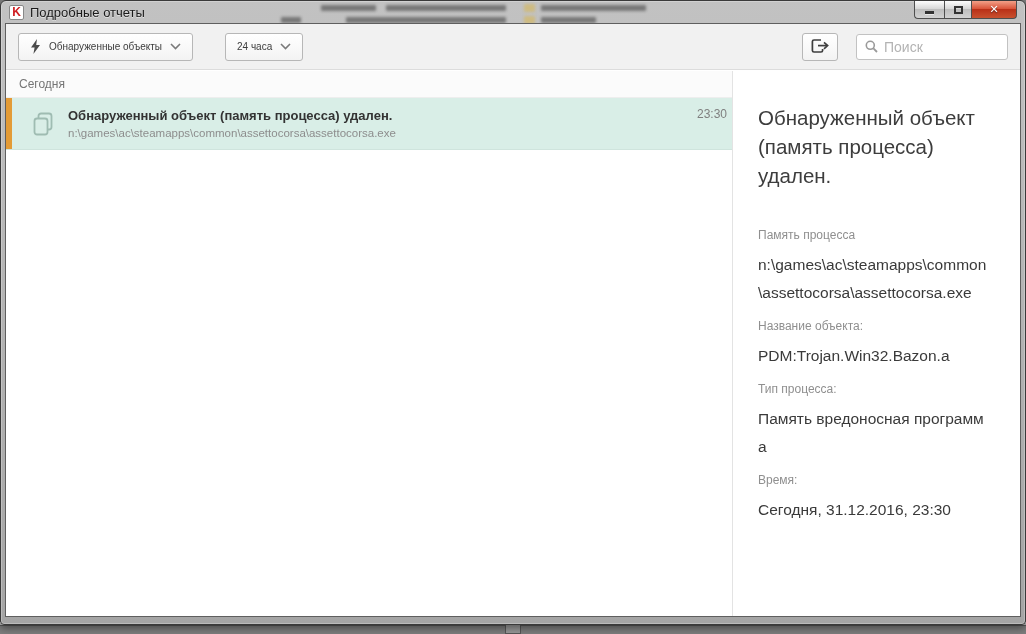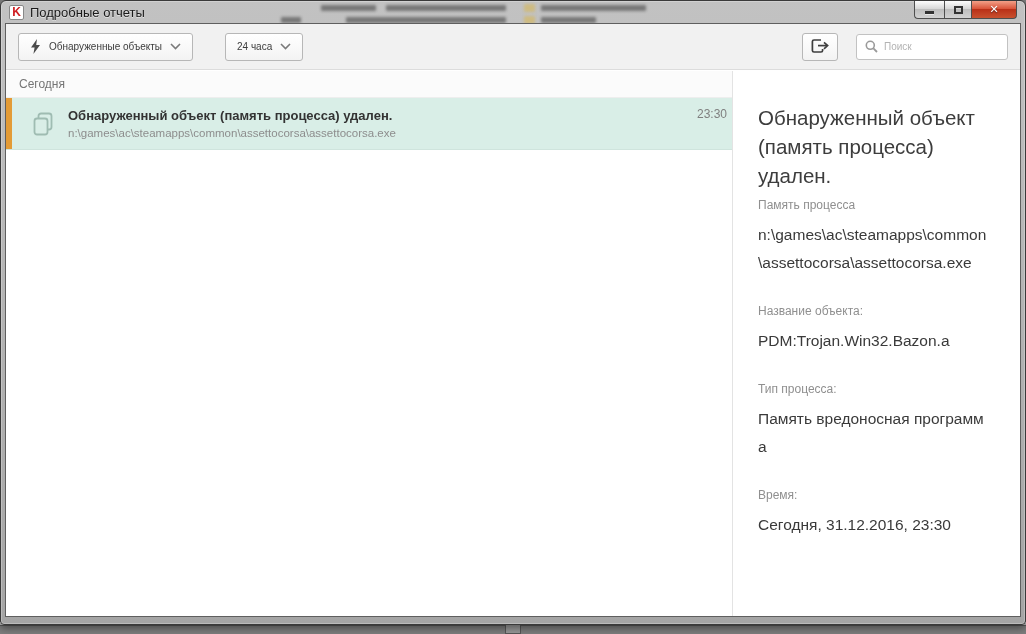--- a/index.html
+++ b/index.html
@@ -58,21 +58,21 @@
     padding:0 11px; background:linear-gradient(#ffffff,#f3f3f3);
     border:1px solid #b7b7b7; border-radius:3px; cursor:pointer; }
   .dd-btn + .dd-btn { margin-left:32px; }
   .dd-label { font-size:10px; color:#3c3c3c; white-space:nowrap; }
   .spacer { flex:1; }
   .tool-btn { width:36px; height:28px; background:linear-gradient(#ffffff,#f3f3f3);
     border:1px solid #b7b7b7; border-radius:3px; display:flex; align-items:center;
     justify-content:center; cursor:pointer; margin-right:18px; }
   .search-box { display:flex; align-items:center; gap:6px; width:152px; height:26px;
     background:#fff; border:1px solid #c2c2c2; border-radius:3px; padding:0 8px; }
-  .search-box input { border:none; outline:none; width:110px; font-size:10px;
+  .search-box input { border:none; outline:none; width:110px; font-size:14px;
     color:#1d4ed8; background:transparent; font-family:inherit; }
   .search-box input::placeholder { color:#b3b3b3; }
 
   
   .list-pane { position:absolute; top:47px; left:0; width:726px; bottom:0; background:#fff; }
   .group-header { height:27px; display:flex; align-items:center; padding-left:13px;
     font-size:12px; color:#757575; background:#fbfbfb; border-bottom:1px solid #eeeeee; }
   .report-item { position:relative; height:52px; background:#d9eee7;
     border-bottom:1px solid #cfe4dd; display:flex; align-items:center; cursor:pointer; }
   .accent-bar { position:absolute; left:0; top:0; bottom:0; width:6px; background:#e39b36; }
@@ -81,24 +81,24 @@
   .item-title { font-size:13px; font-weight:bold; color:#333; margin-bottom:4px; }
   .item-path { font-size:11.5px; color:#8d8d8d; }
   .item-time { font-size:12px; color:#7f7f7f; padding-right:5px; align-self:flex-start; margin-top:9px; }
 
   .v-divider { position:absolute; top:47px; bottom:0; left:726px; width:1px; background:#e3e3e3; }
 
   
   .details-pane { position:absolute; top:47px; left:727px; right:0; bottom:0;
     background:#fff; padding:32px 30px 0 25px; }
   .d-title { font-size:20.5px; line-height:29px; color:#3d3d3d; font-weight:400; }
-  .d-field { margin-top:27px; }
+  .d-field { margin-top:12px; }
   .d-label { font-size:12px; color:#8f8f8f; margin-bottom:9px; }
   .d-value { font-size:15.5px; color:#3a3a3a; line-height:28px; word-break:break-all; }
-  .d-field.first { margin-top:8px; }
+  .d-field.first { margin-top:38px; }
 </style>
 </head>
 <body>
 
 <div class="desktop">
   <div class="bg-win-edge"></div>
   <div class="bg-win-notch"></div>
 </div>
 
 <div class="window">

